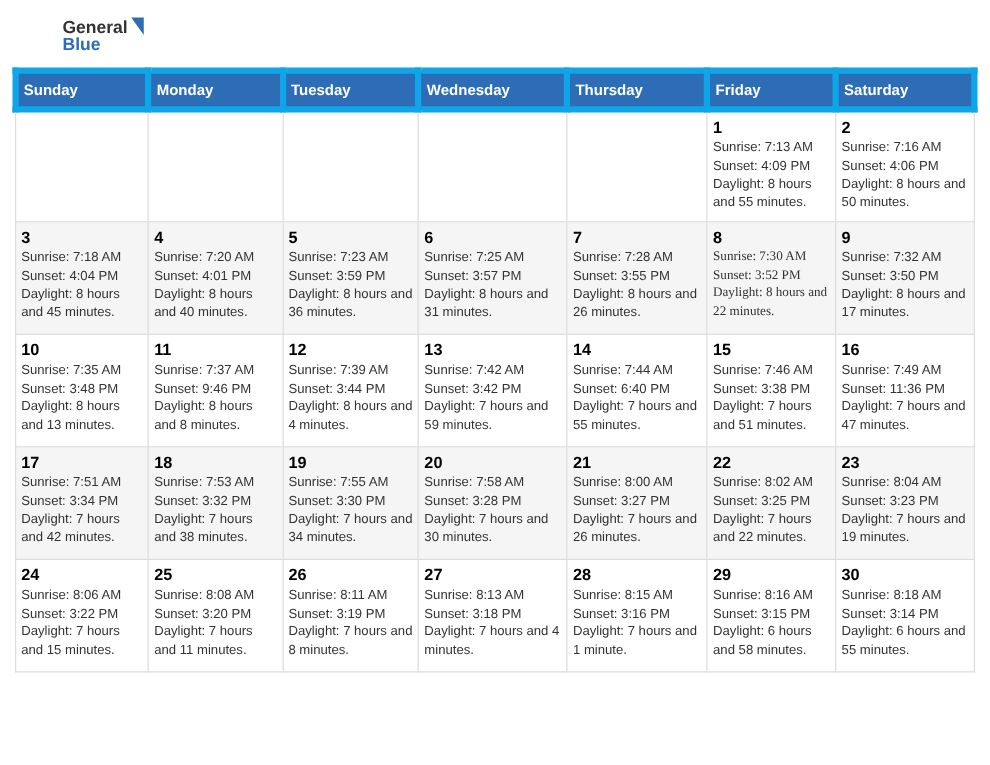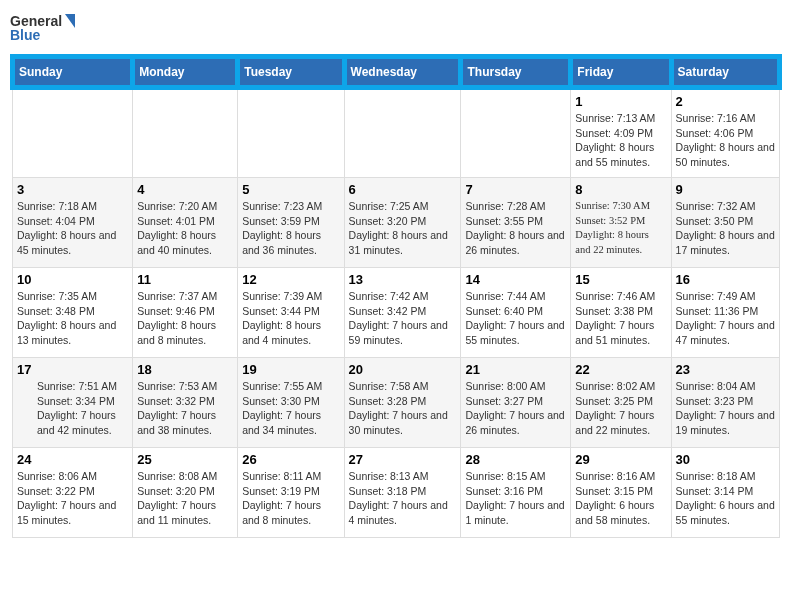--- a/index.html
+++ b/index.html
@@ -8,20 +8,21 @@
       background: #fff;
       width: 792px;
       min-height: 612px;
       padding: 10px;
     }
     .header {
       display: flex;
       justify-content: space-between;
       align-items: flex-start;
       margin-bottom: 8px;
+      margin-left: 40px;
     }
     .logo {
       display: flex;
       align-items: center;
       gap: 4px;
     }
     .title-block {
       text-align: right;
     }
     .month-title {
@@ -139,21 +140,21 @@
         </td>
         <td>
           <span class="day-number">5</span>
           <div class="day-info" style="white-space: pre-line;">Sunrise: 7:23 AM
 Sunset: 3:59 PM
 Daylight: 8 hours and 36 minutes.</div>
         </td>
         <td>
           <span class="day-number">6</span>
           <div class="day-info" style="white-space: pre-line;">Sunrise: 7:25 AM
-Sunset: 3:20 PM
+Sunset: 3:57 PM
 Daylight: 8 hours and 31 minutes.</div>
         </td>
         <td>
           <span class="day-number">7</span>
           <div class="day-info" style="white-space: pre-line;">Sunrise: 7:28 AM
 Sunset: 3:55 PM
 Daylight: 8 hours and 26 minutes.</div>
         </td>
         <td>
           <span class="day-number">8</span>
@@ -208,21 +209,21 @@
         <td>
           <span class="day-number">16</span>
           <div class="day-info" style="white-space: pre-line;">Sunrise: 7:49 AM
 Sunset: 11:36 PM
 Daylight: 7 hours and 47 minutes.</div>
         </td>
       </tr>
       <tr>
         <td>
           <span class="day-number">17</span>
-          <div class="day-info" style="white-space: pre-line; margin-left: 20px;">Sunrise: 7:51 AM
+          <div class="day-info" style="white-space: pre-line;">Sunrise: 7:51 AM
 Sunset: 3:34 PM
 Daylight: 7 hours and 42 minutes.</div>
         </td>
         <td>
           <span class="day-number">18</span>
           <div class="day-info" style="white-space: pre-line;">Sunrise: 7:53 AM
 Sunset: 3:32 PM
 Daylight: 7 hours and 38 minutes.</div>
         </td>
         <td>

